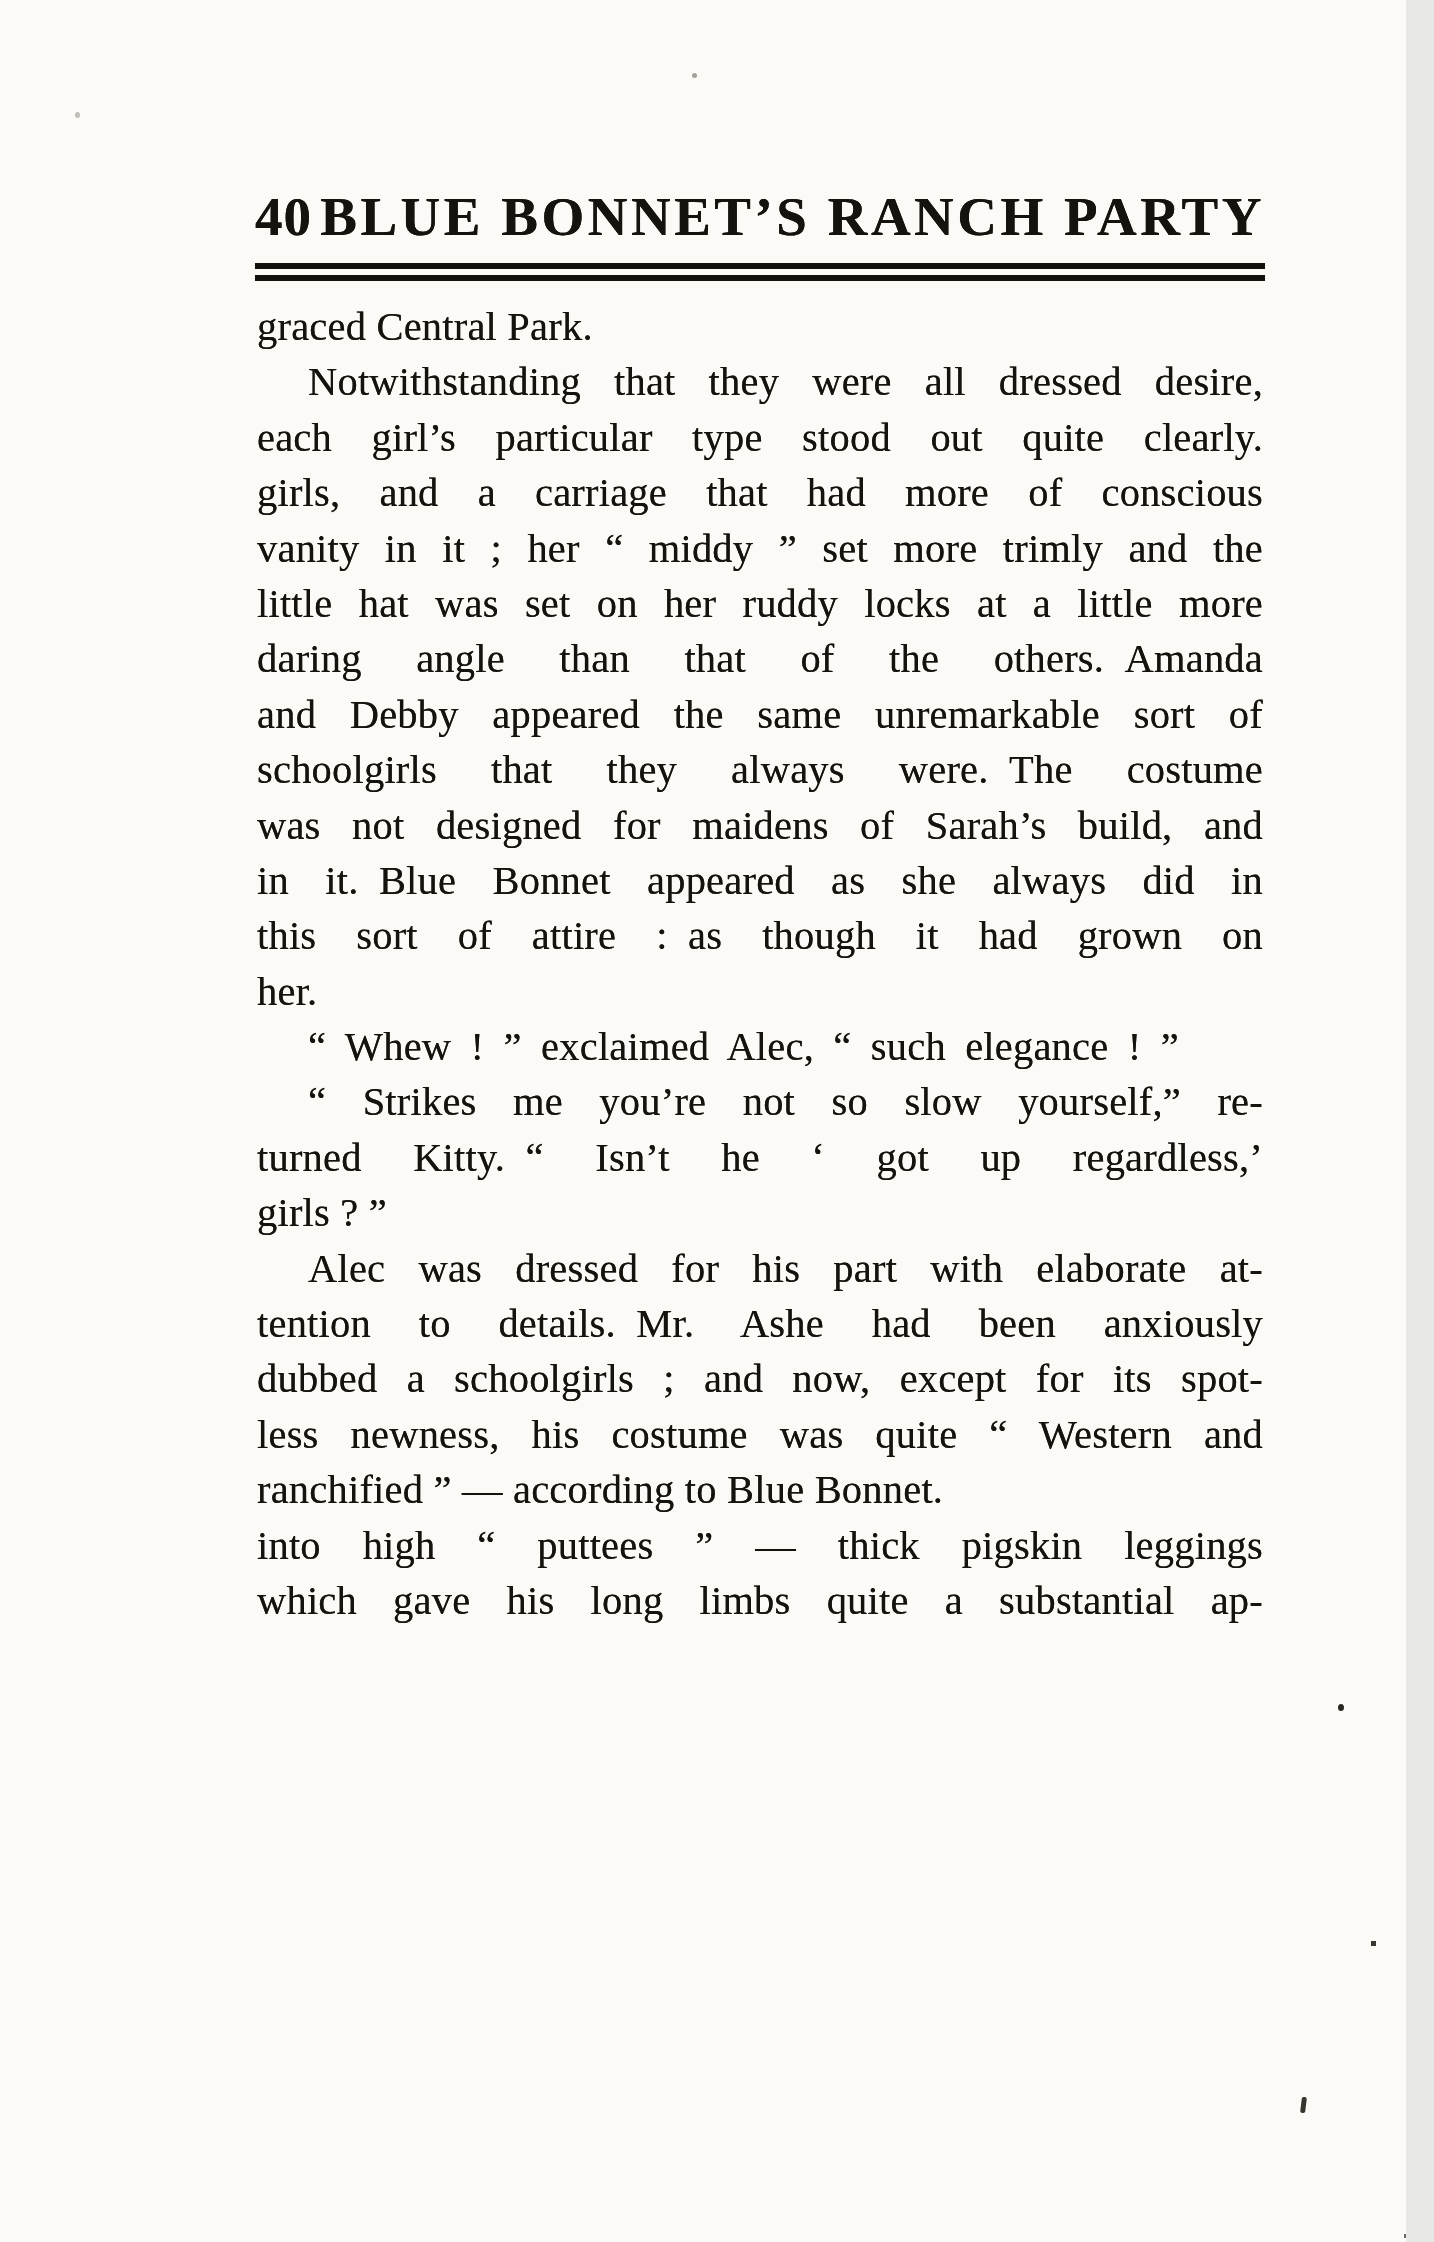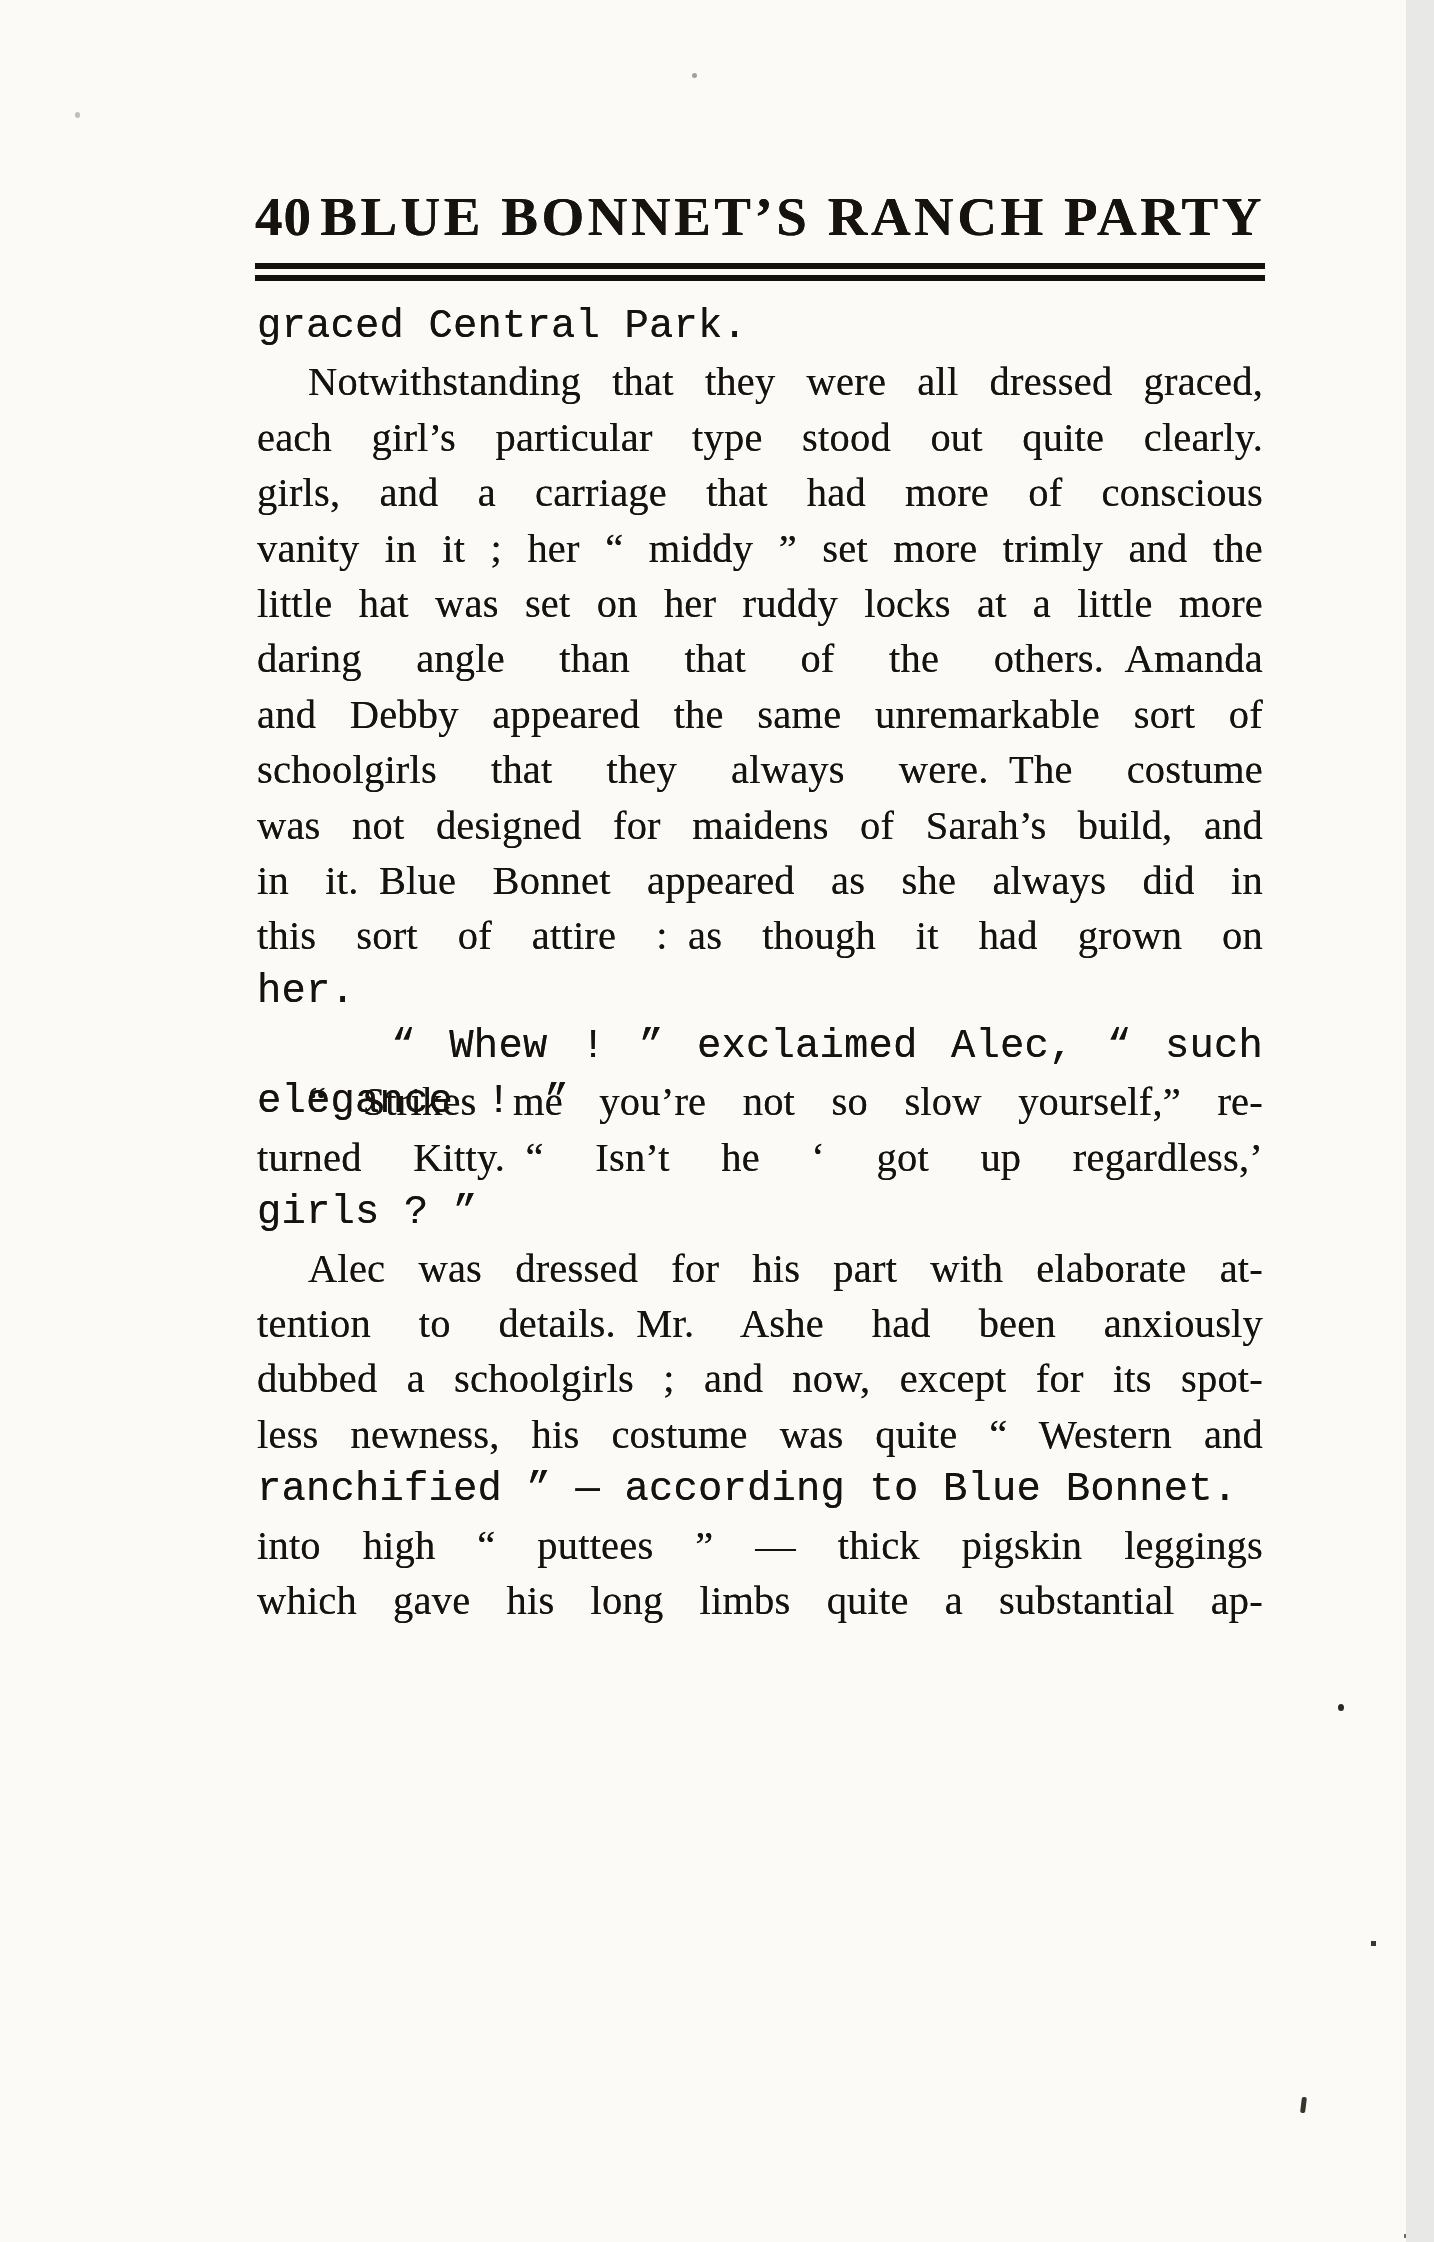--- a/index.html
+++ b/index.html
@@ -29,21 +29,21 @@
     border-bottom:6px solid #14110d;
   }
   
   .body-text{
     position:absolute;left:257px;top:299px;width:1006px;
     font-size:40.5px;line-height:55.4px;
     letter-spacing:.2px;
     text-shadow:0 0 .45px rgba(10,8,5,.8);
   }
   .line{text-align:justify;text-align-last:justify;height:55.4px;overflow:visible;}
-  .line.short{text-align:right;text-align-last:left;font-family:Liberation Mono, monospace;}
+  .line.short{text-align:right;text-align-last:left;}
   .line.ind{text-indent:51px;}
   
   .speck{position:absolute;}
   .speck.a{left:692px;top:73px;width:5px;height:5px;background:#84817a;border-radius:50%;opacity:.75;}
   .speck.b{left:75px;top:112px;width:5px;height:6px;background:#999690;border-radius:50%;opacity:.6;}
   .speck.c{left:1338px;top:1704px;width:6px;height:7px;background:#2b2722;border-radius:50%;}
   .speck.d{left:1371px;top:1941px;width:5px;height:5px;background:#3a3630;}
   .speck.e{left:1301px;top:2097px;width:5px;height:16px;background:#38342e;border-radius:2px;transform:rotate(7deg);}
   .speck.f{left:1404px;top:2234px;width:10px;height:4px;background:#4a463f;opacity:.8;}
 </style>
@@ -54,21 +54,21 @@
 
   <div class="running-head">
     <span class="folio">40</span>
     <span class="title">BLUE BONNET’S RANCH PARTY</span>
   </div>
 
   <div class="head-rule"></div>
 
   <div class="body-text" id="body-text">
       <div class="line short">graced Central Park.</div>
-      <div class="line ind">Notwithstanding that they were all dressed graced,</div>
+      <div class="line ind">Notwithstanding that they were all dressed desire,</div>
       <div class="line">each girl’s particular type stood out quite clearly.</div>
       <div class="line">girls, and a carriage that had more of conscious</div>
       <div class="line">vanity in it ; her “ middy ” set more trimly and the</div>
       <div class="line">little hat was set on her ruddy locks at a little more</div>
       <div class="line">daring angle than that of the others. Amanda</div>
       <div class="line">and Debby appeared the same unremarkable sort of</div>
       <div class="line">schoolgirls that they always were. The costume</div>
       <div class="line">was not designed for maidens of Sarah’s build, and</div>
       <div class="line">in it. Blue Bonnet appeared as she always did in</div>
       <div class="line">this sort of attire : as though it had grown on</div>

